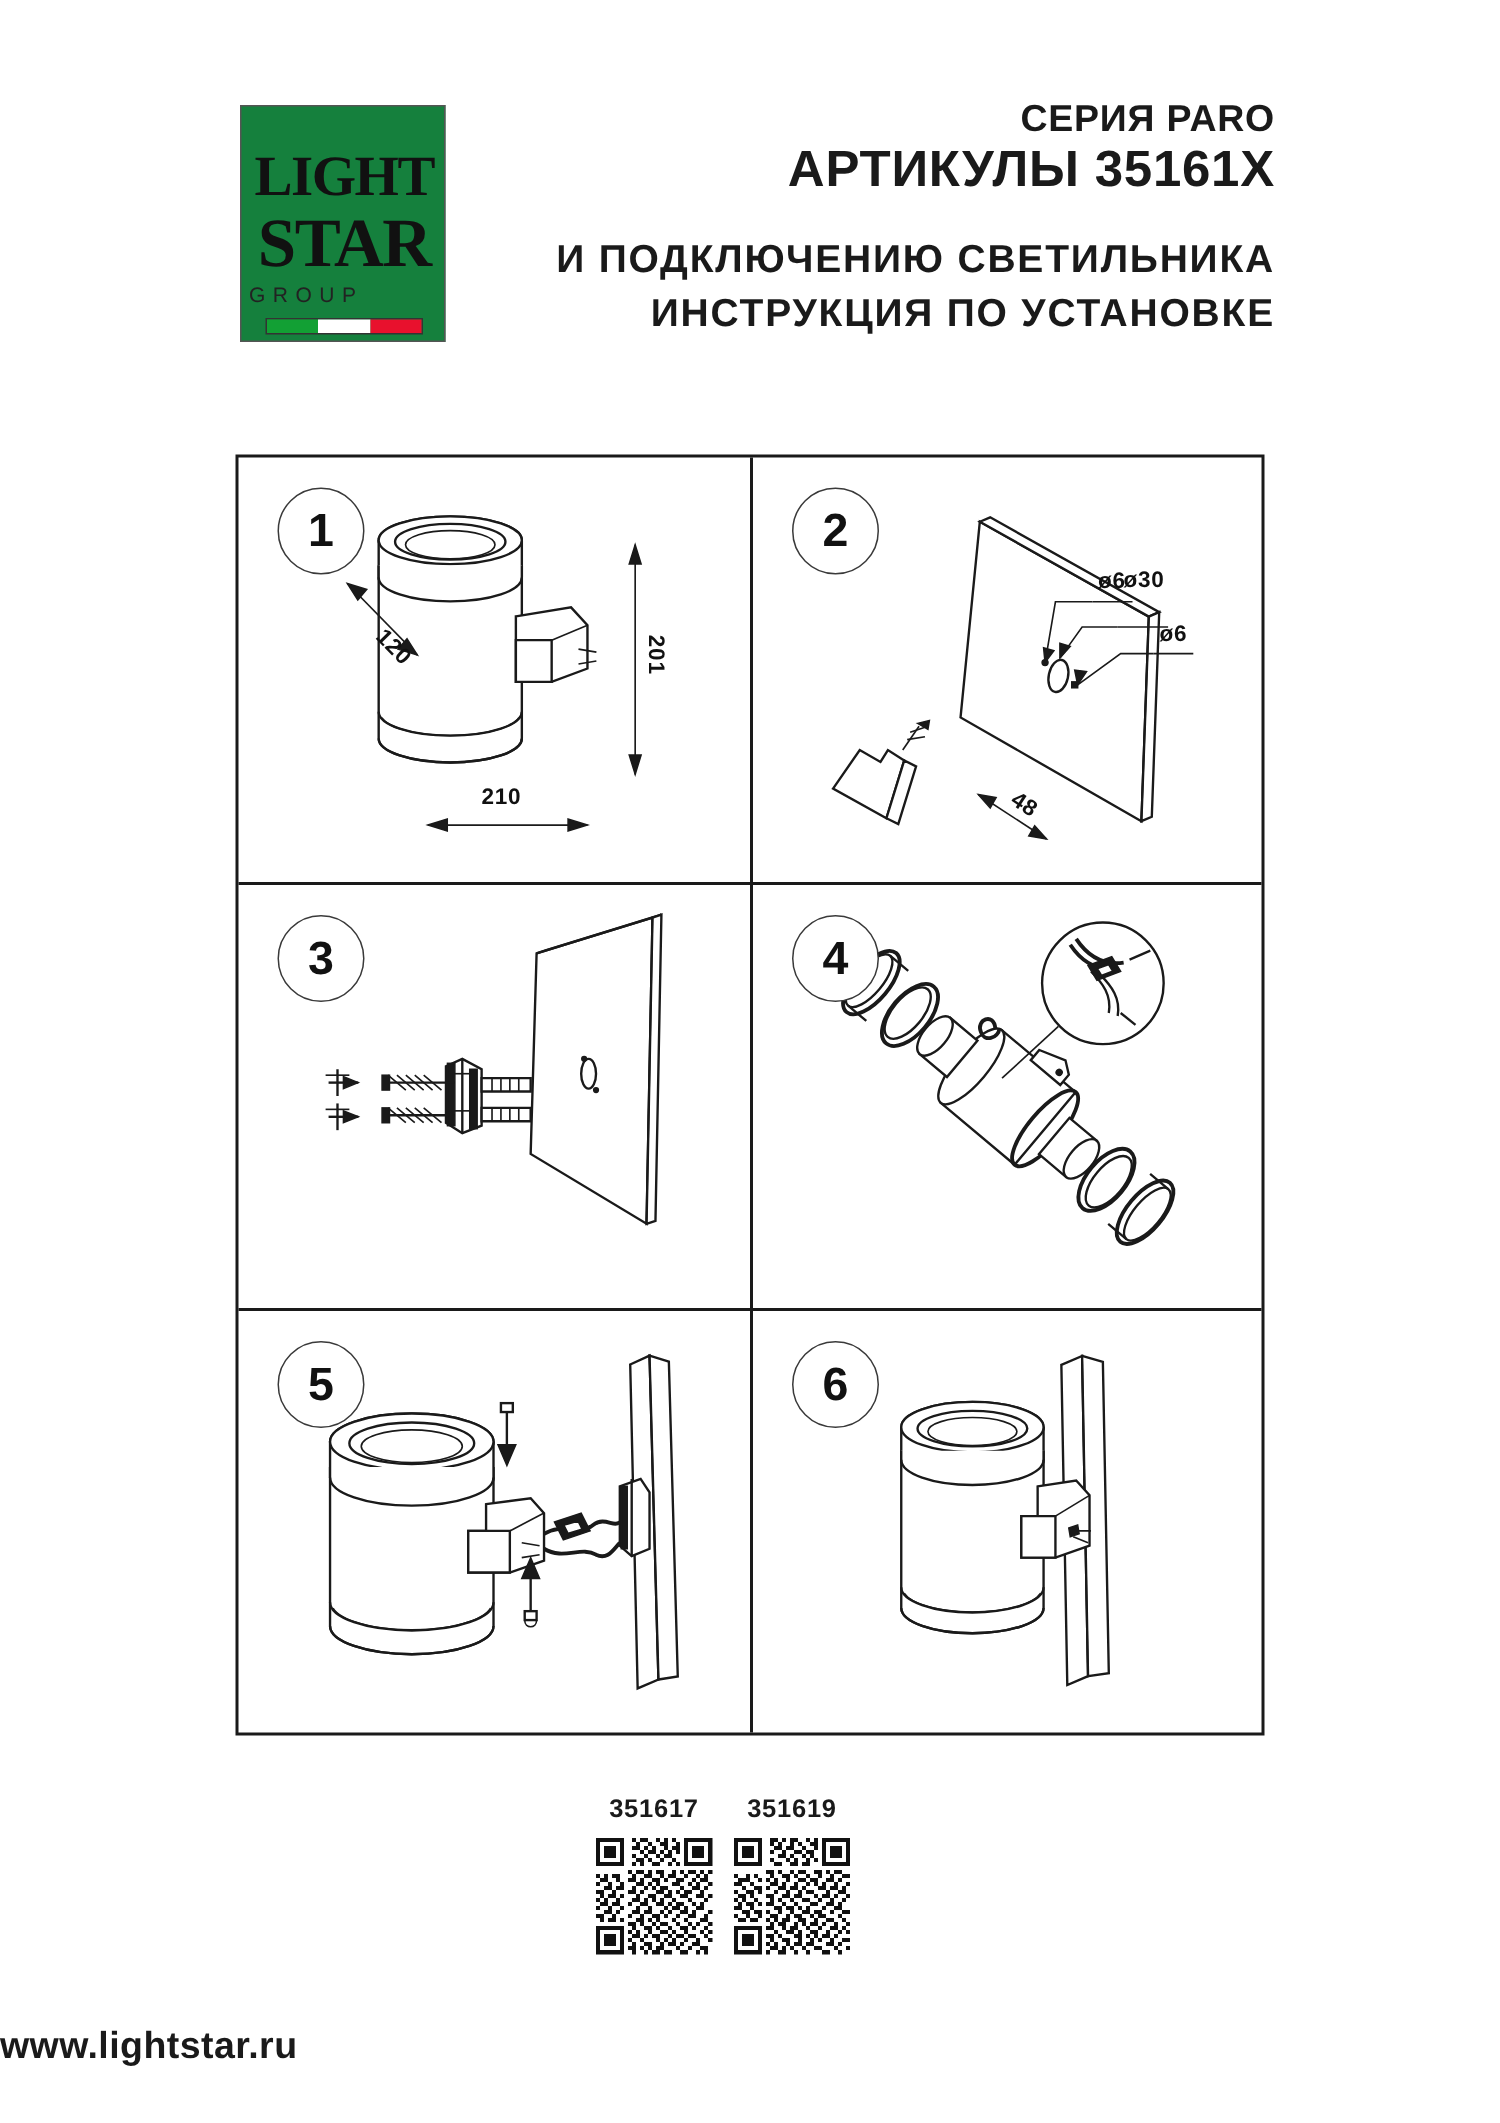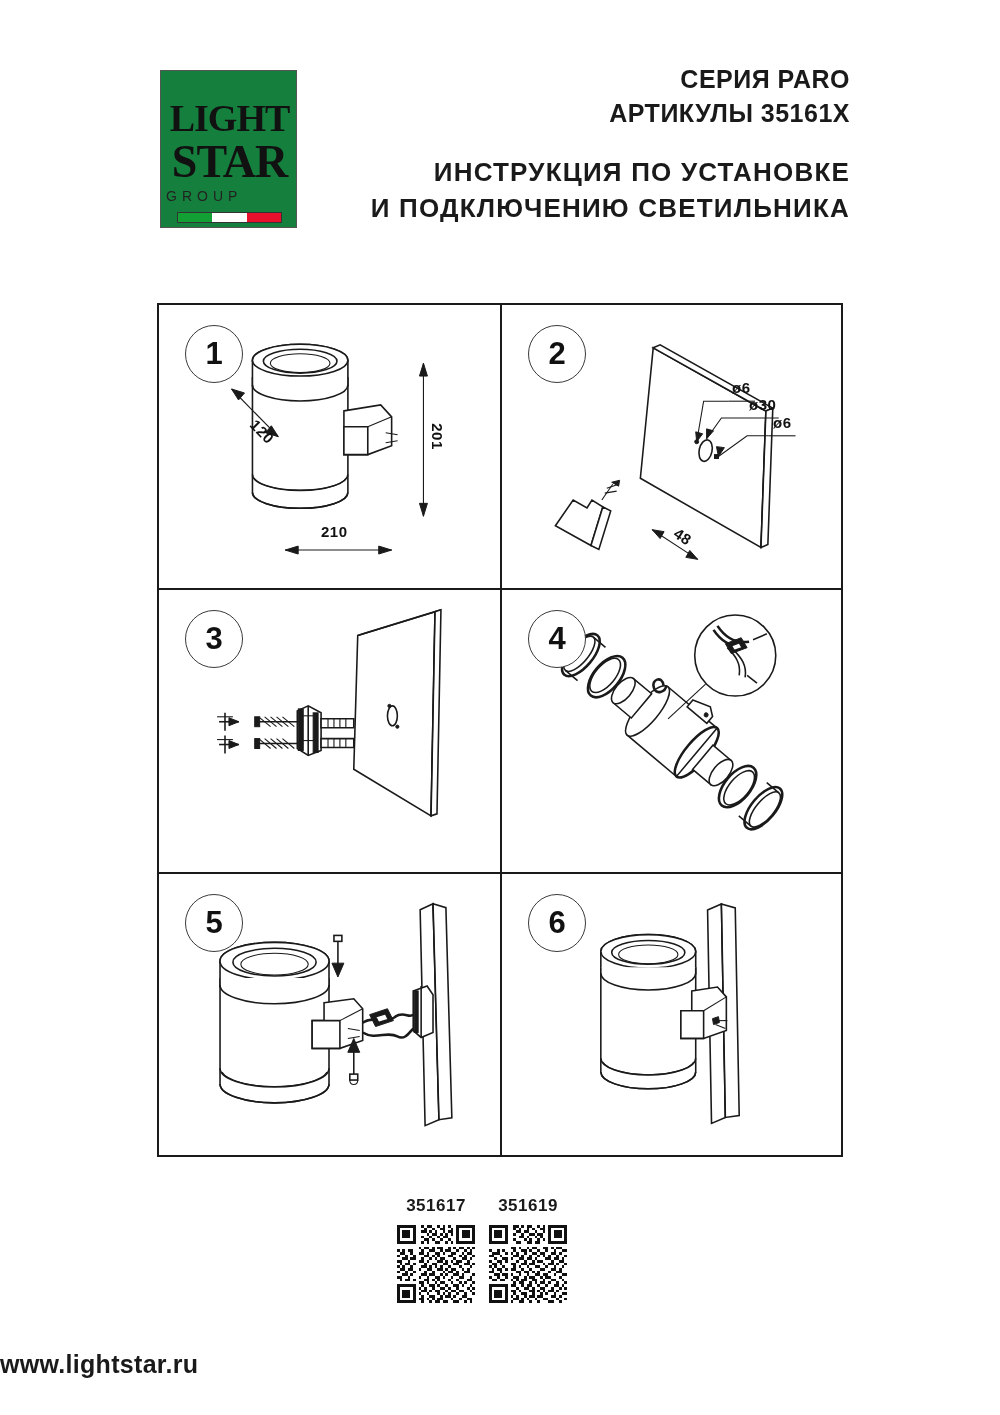--- a/index.html
+++ b/index.html
@@ -77,21 +77,21 @@
     width: 520px;
     text-align: center;
   }
   .title-line {
     font-weight: bold;
     color: #1a1a1a;
     letter-spacing: 0.5px;
     text-align: right;
   }
   .t-series { font-size: 25px; line-height: 34px; }
-  .t-code   { font-size: 25px; line-height: 34px; }
+  .t-code   { font-size: 34px; line-height: 34px; }
   .t-instr  { font-size: 26px; line-height: 36px; letter-spacing: 1.2px; }
   #title-spacer { height: 24px; }
 
   
   #grid {
     position: absolute;
     left: 157px; top: 303px;
     width: 686px; height: 854px;
     border: 2px solid #1a1a1a;
     box-sizing: border-box;
@@ -188,22 +188,22 @@
       <i class="flag-green"></i>
       <i class="flag-white"></i>
       <i class="flag-red"></i>
     </div>
   </div>
 
   <div id="title-block">
     <div class="title-line t-series">СЕРИЯ PARO</div>
     <div class="title-line t-code">АРТИКУЛЫ 35161X</div>
     <div id="title-spacer"></div>
+    <div class="title-line t-instr">И ПОДКЛЮЧЕНИЮ СВЕТИЛЬНИКА</div>
     <div class="title-line t-instr">ИНСТРУКЦИЯ ПО УСТАНОВКЕ</div>
-    <div class="title-line t-instr">И ПОДКЛЮЧЕНИЮ СВЕТИЛЬНИКА</div>
   </div>
 </div>
 
 <div id="grid">
 
   <div class="panel">
     <div class="step-badge">1</div>
     <svg class="panel-art" viewBox="0 0 343 284">
 
       <path class="fl-w" d="M95 365 Z"></path>
@@ -278,21 +278,21 @@
       <path class="ln-t" d="M101 196 L112 180"></path>
       <path class="ln-t" d="M106 184 L118 180"></path>
       <path class="ln-t" d="M104 189 L116 187"></path>
       <path class="fl-b" d="M111 178 L119 176 L118 182 Z"></path>
 
       <path class="ln-t" d="M152 226 L198 256"></path>
       <path class="fl-b" d="M152 226 L164 228 L160 235 Z"></path>
       <path class="fl-b" d="M198 256 L186 254 L190 247 Z"></path>
     </svg>
     <div class="dim-label" style="left:230px; top:74px;">ø6</div>
-    <div class="dim-label" style="left:247px; top:91px;">ø30</div>
+    <div class="dim-label" style="left:247px; top:73px;">ø30</div>
     <div class="dim-label" style="left:271px; top:109px;">ø6</div>
     <div class="dim-label" style="left:172px; top:223px; transform:rotate(33deg);">48</div>
   </div>
 
   <div class="panel bt">
     <div class="step-badge">3</div>
     <svg class="panel-art" viewBox="0 0 343 284">
 
       <path class="fl-w" d="M196 181 L200 46 L278 22 L274 228 Z"></path>
       <path class="fl-w" d="M200 46 L206 44 L284 20 L278 22 Z"></path>

